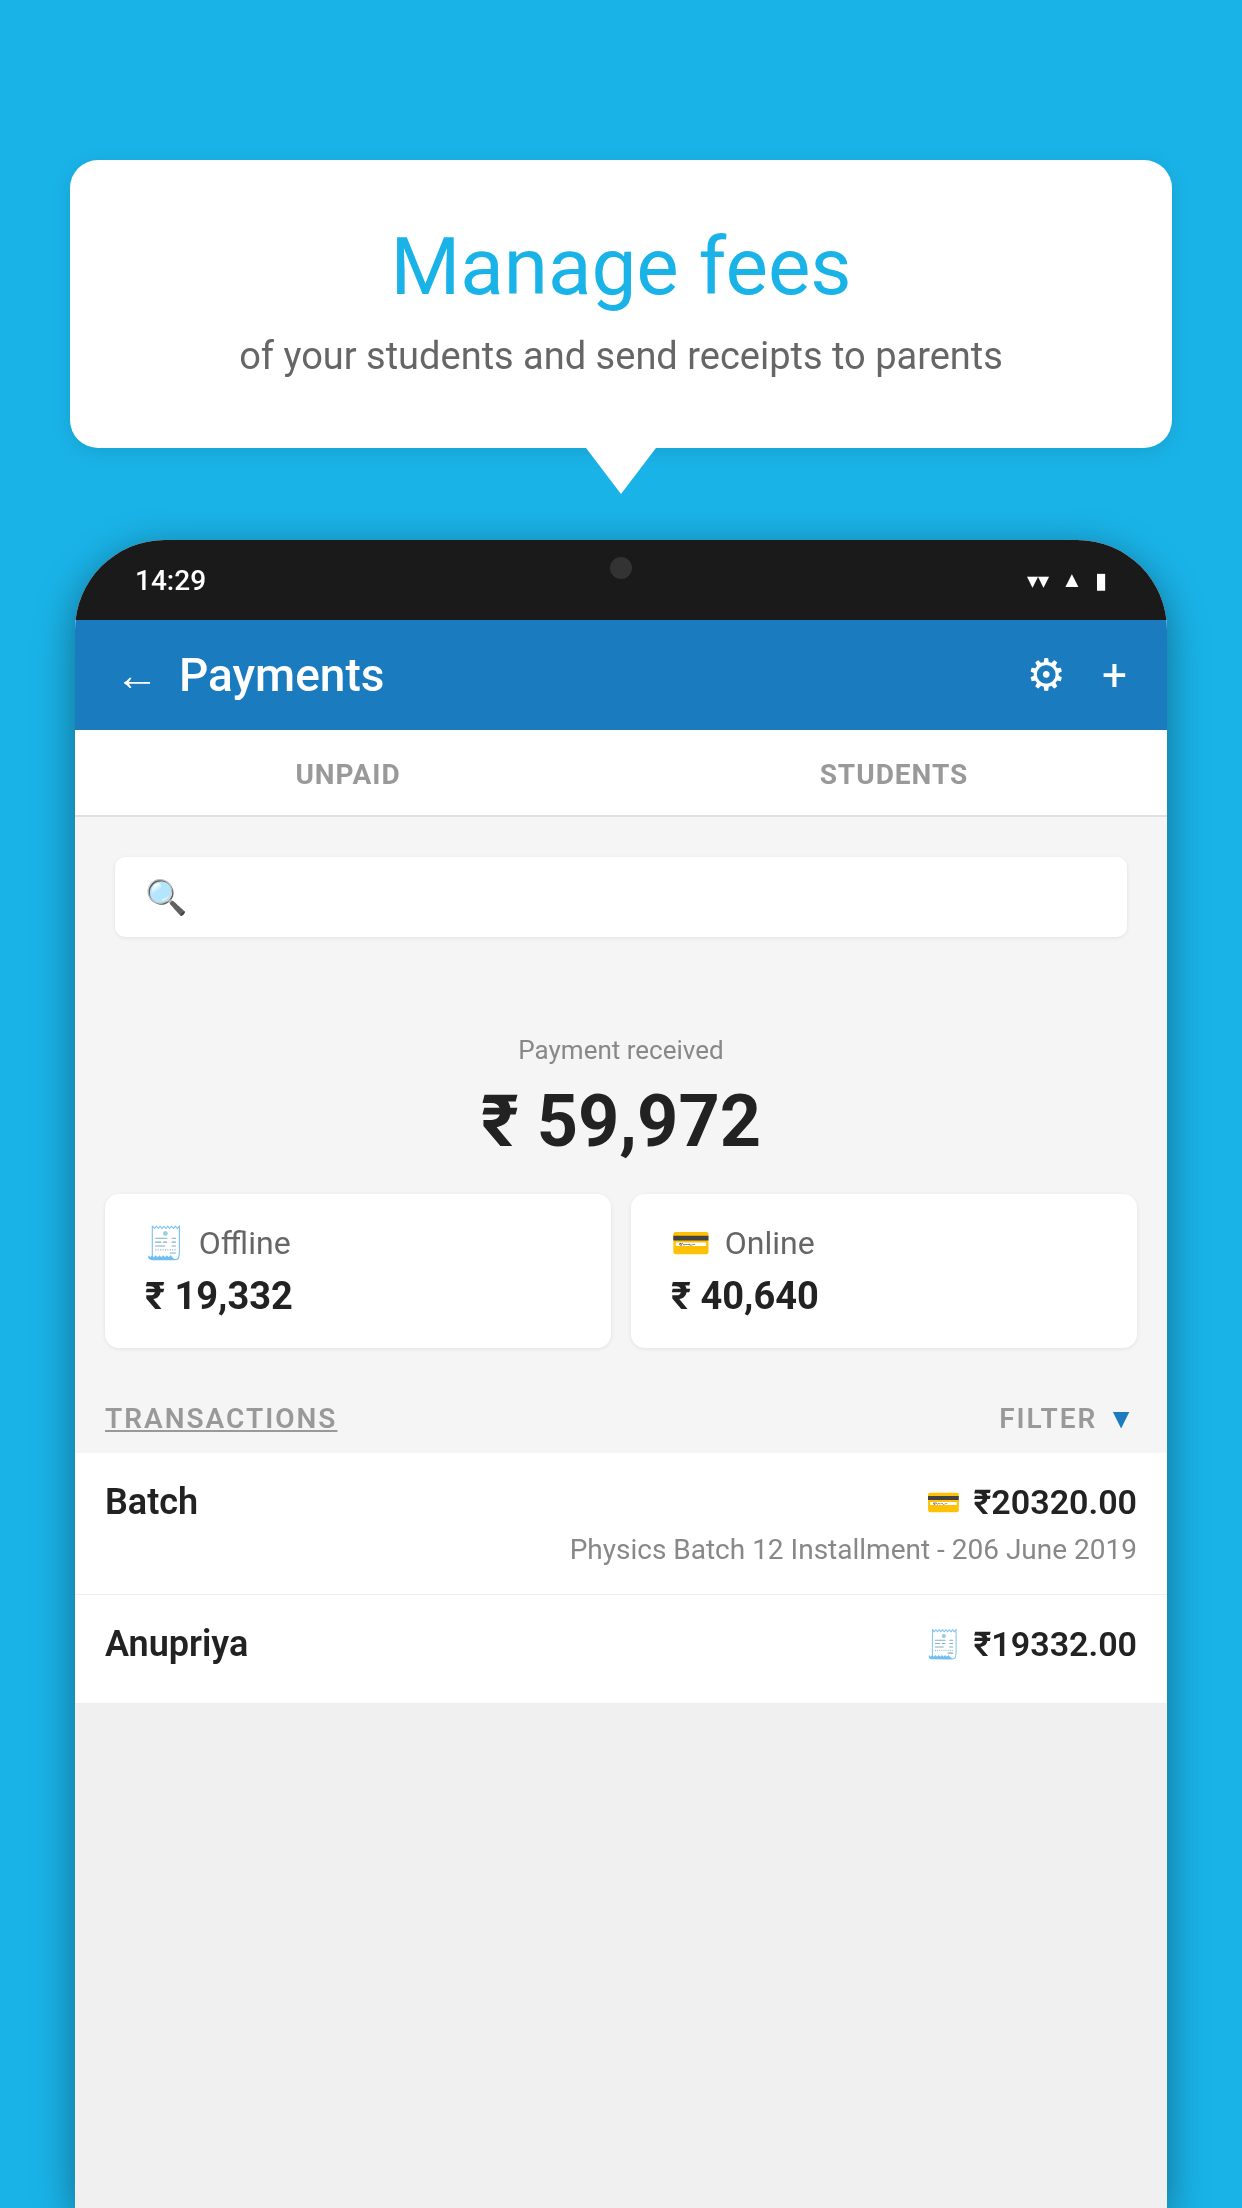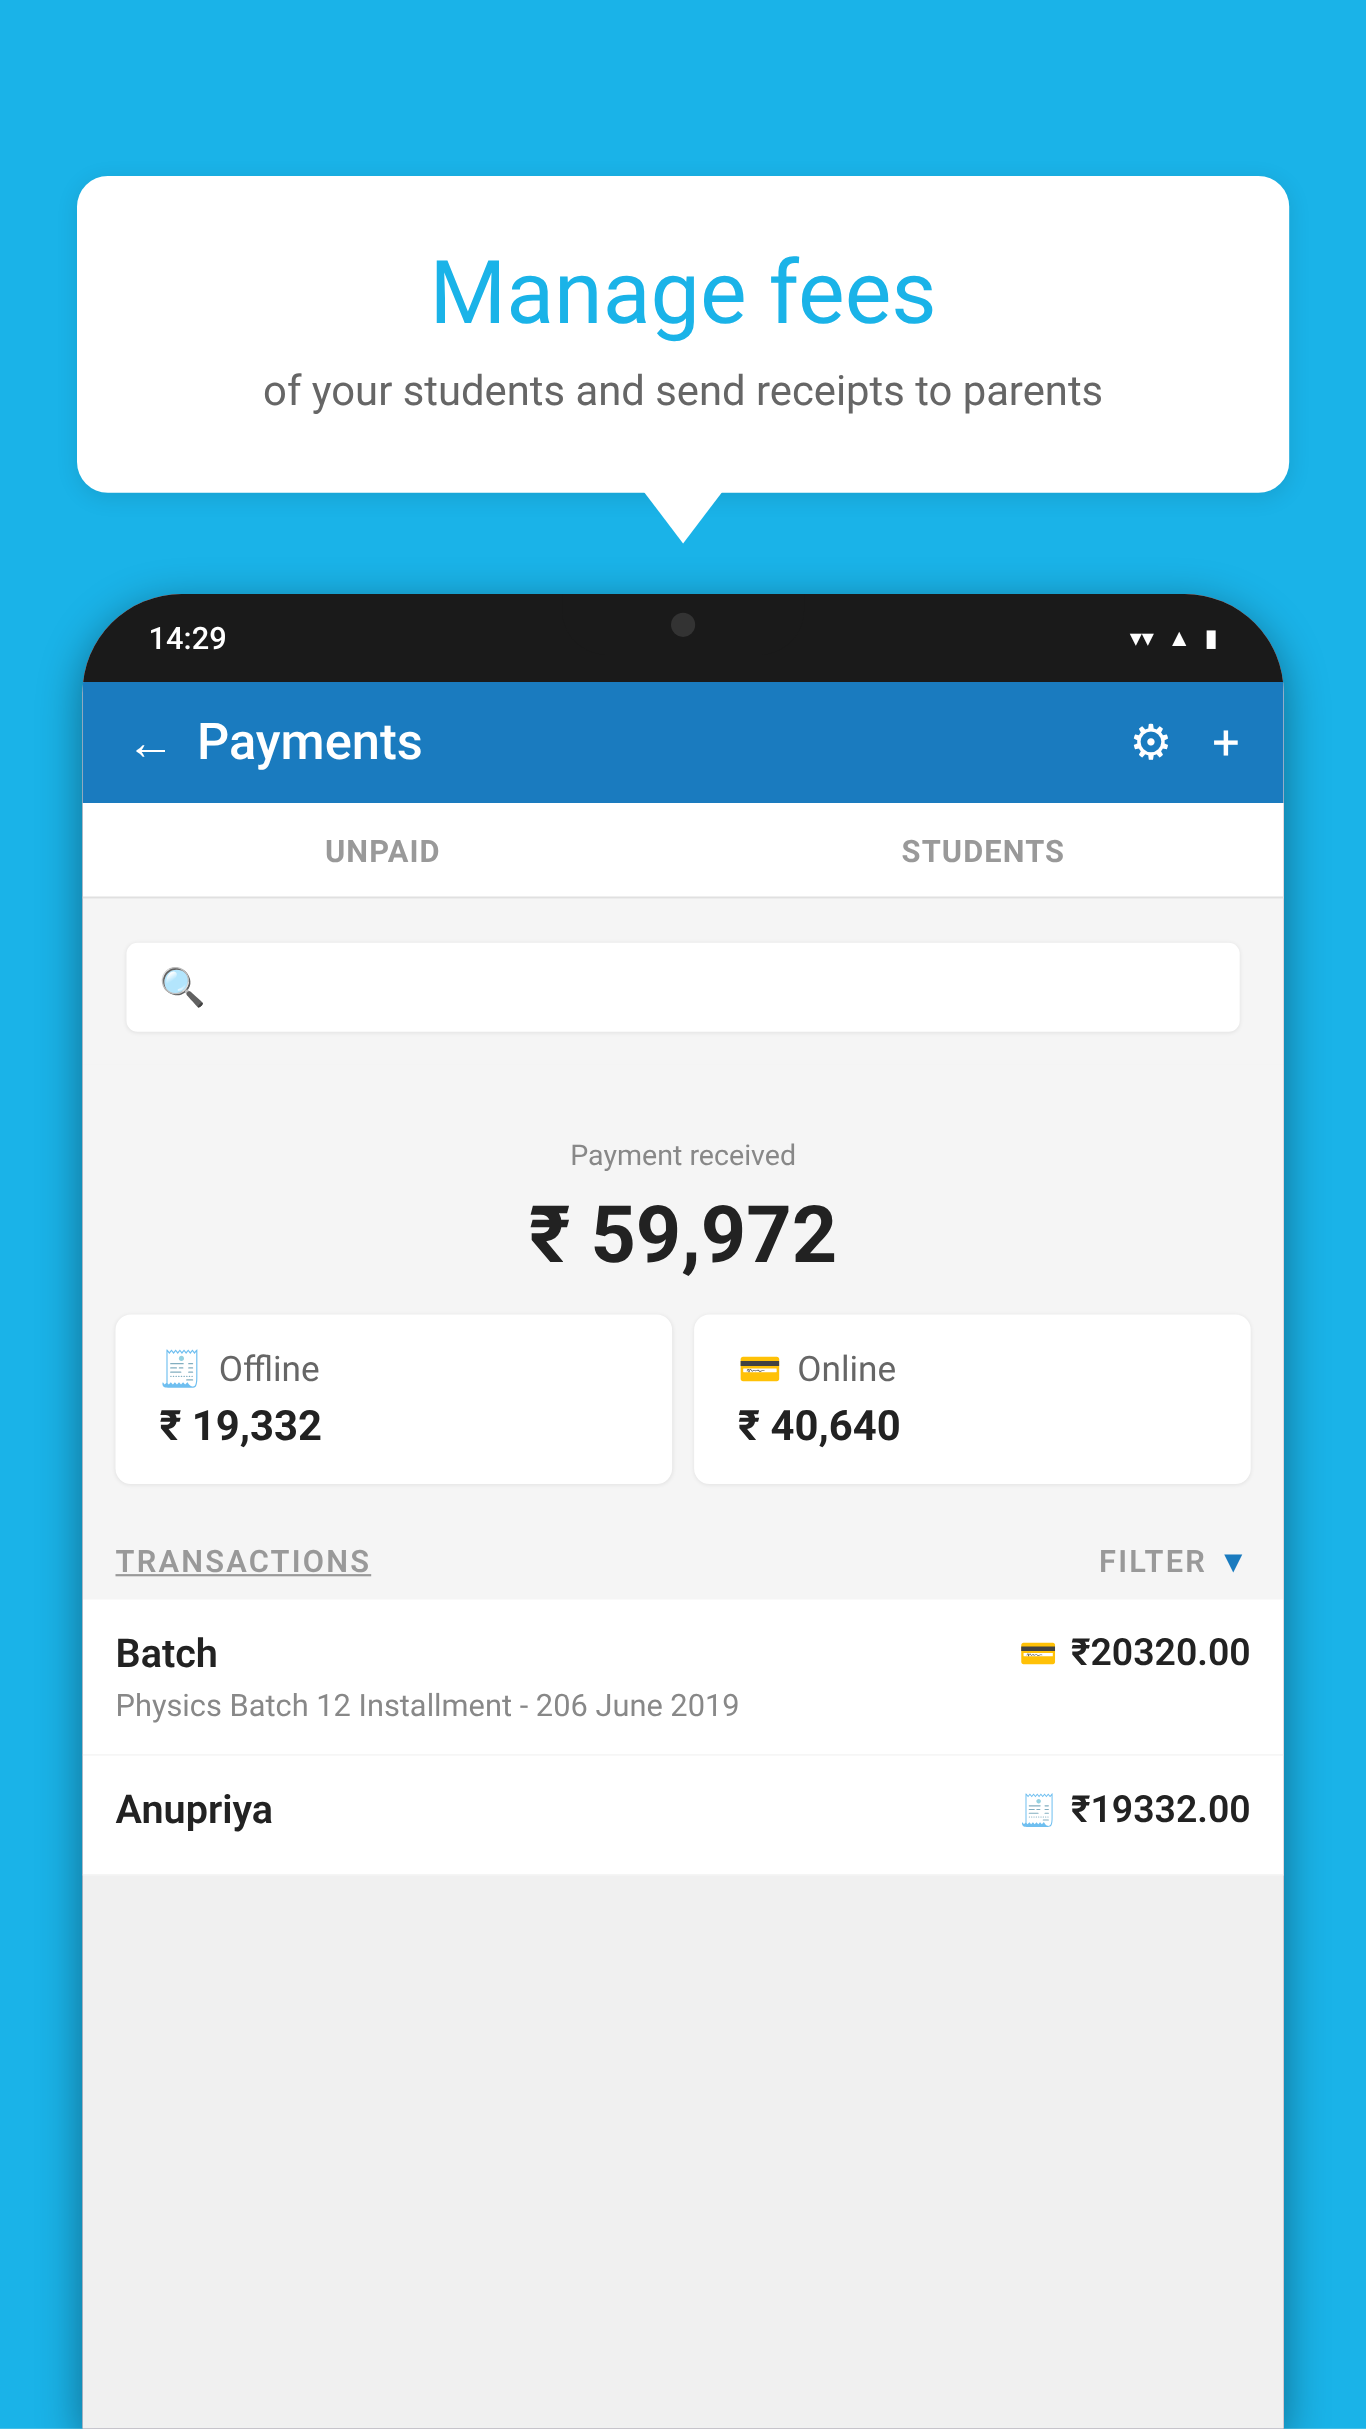--- a/index.html
+++ b/index.html
@@ -49,21 +49,21 @@
       font-weight: 400;
     }
 
     
     .phone-frame {
       position: absolute;
       top: 540px;
       left: 75px;
       right: 75px;
       bottom: 0;
-      background: #fca5a5;
+      background: #ffffff;
       border-radius: 90px 90px 0 0;
       overflow: hidden;
       box-shadow: 0 10px 40px rgba(0,0,0,0.4);
     }
 
     
     .phone-top-bar {
       background: #1a1a1a;
       height: 80px;
       display: flex;
@@ -307,21 +307,21 @@
       font-size: 28px;
       color: #555;
     }
     .txn-amount {
       font-size: 34px;
       font-weight: 600;
       color: #222;
     }
     .txn-bottom {
       display: flex;
-      justify-content: flex-start;
+      justify-content: flex-end;
       align-items: center;
     }
     .txn-course {
       font-size: 28px;
       color: #888;
     }
     .txn-date {
       font-size: 28px;
       color: #888;
     }

